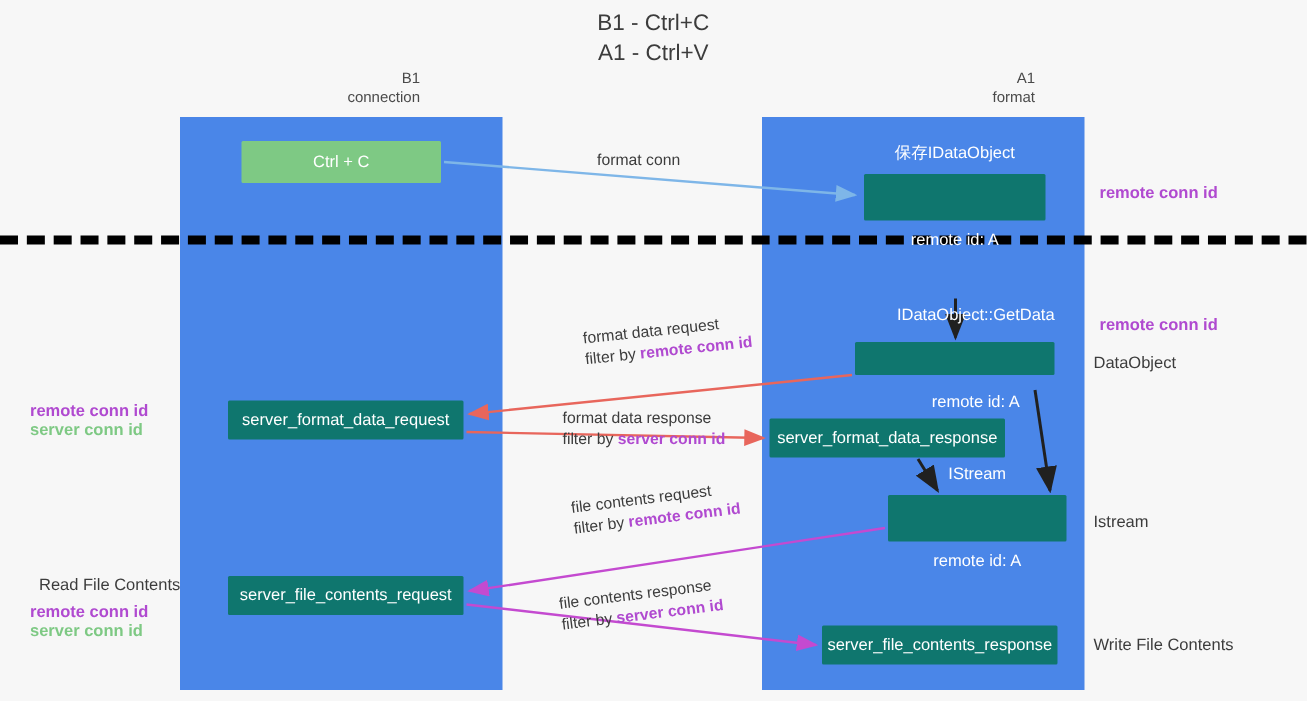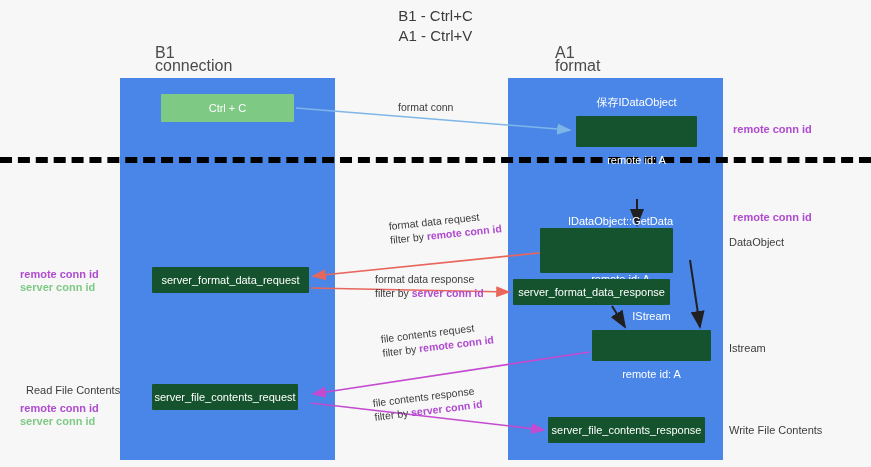--- a/index.html
+++ b/index.html
@@ -16,21 +16,21 @@
 
   
   #title{
     left:0;top:6px;width:871px;text-align:center;
     font-size:15px;line-height:20px;color:#3c3c3c;
   }
   #title div{white-space:pre;}
 
   
   .col-head{
-    text-align:left;font-size:16px;line-height:13px;color:#4a4a4a;
+    text-align:right;font-size:10px;line-height:13px;color:#4a4a4a;
   }
   #head-b1{left:155px;top:46px;width:125px;}
   #head-a1{left:555px;top:46px;width:135px;}
 
   
   .lane{background:#4a86e8;}
   #lane-b1{left:120px;top:78px;width:215px;height:382px;}
   #lane-a1{left:508px;top:78px;width:215px;height:382px;}
 
   
@@ -42,31 +42,31 @@
   
   .node{
     box-sizing:border-box;
     display:flex;flex-direction:column;
     align-items:center;justify-content:center;
     color:#ffffff;font-size:11px;line-height:13px;
     text-align:center;border-radius:1px;
     padding:2px 4px;
   }
   .node.green{background:#7ec984;}
-  .node.orange{background:#14532d;gap:45px;}
+  .node.orange{background:#0f766e;gap:45px;}
   .node .l2{font-size:11px;}
 
   #n-ctrlc{left:161px;top:94px;width:133px;height:28px;}
   #n-idataobject{left:576px;top:116px;width:121px;height:31px;}
   #n-ctrlv{left:576px;top:172px;width:121px;height:26px;}
-  #n-getdata{left:540px;top:228px;width:133px;height:45px;padding-left:32px;}
+  #n-getdata{left:570px;top:228px;width:133px;height:22px;padding-left:32px;}
   #n-fmt-req{left:152px;top:267px;width:157px;height:26px;}
   #n-fmt-resp{left:513px;top:279px;width:157px;height:26px;}
   #n-istream{left:592px;top:330px;width:119px;height:31px;}
-  #n-file-req{left:152px;top:384px;width:146px;height:26px;}
+  #n-file-req{left:152px;top:384px;width:157px;height:26px;}
   #n-file-resp{left:548px;top:417px;width:157px;height:26px;}
 
   
   .side{font-size:11px;line-height:13px;}
   .purple{color:#b04ad0;font-weight:bold;}
   .green-t{color:#7ec984;font-weight:bold;}
   .plain{color:#3c3c3c;}
 
   #s-remote-1{left:733px;top:123px;}
   #s-remote-2{left:733px;top:211px;}

